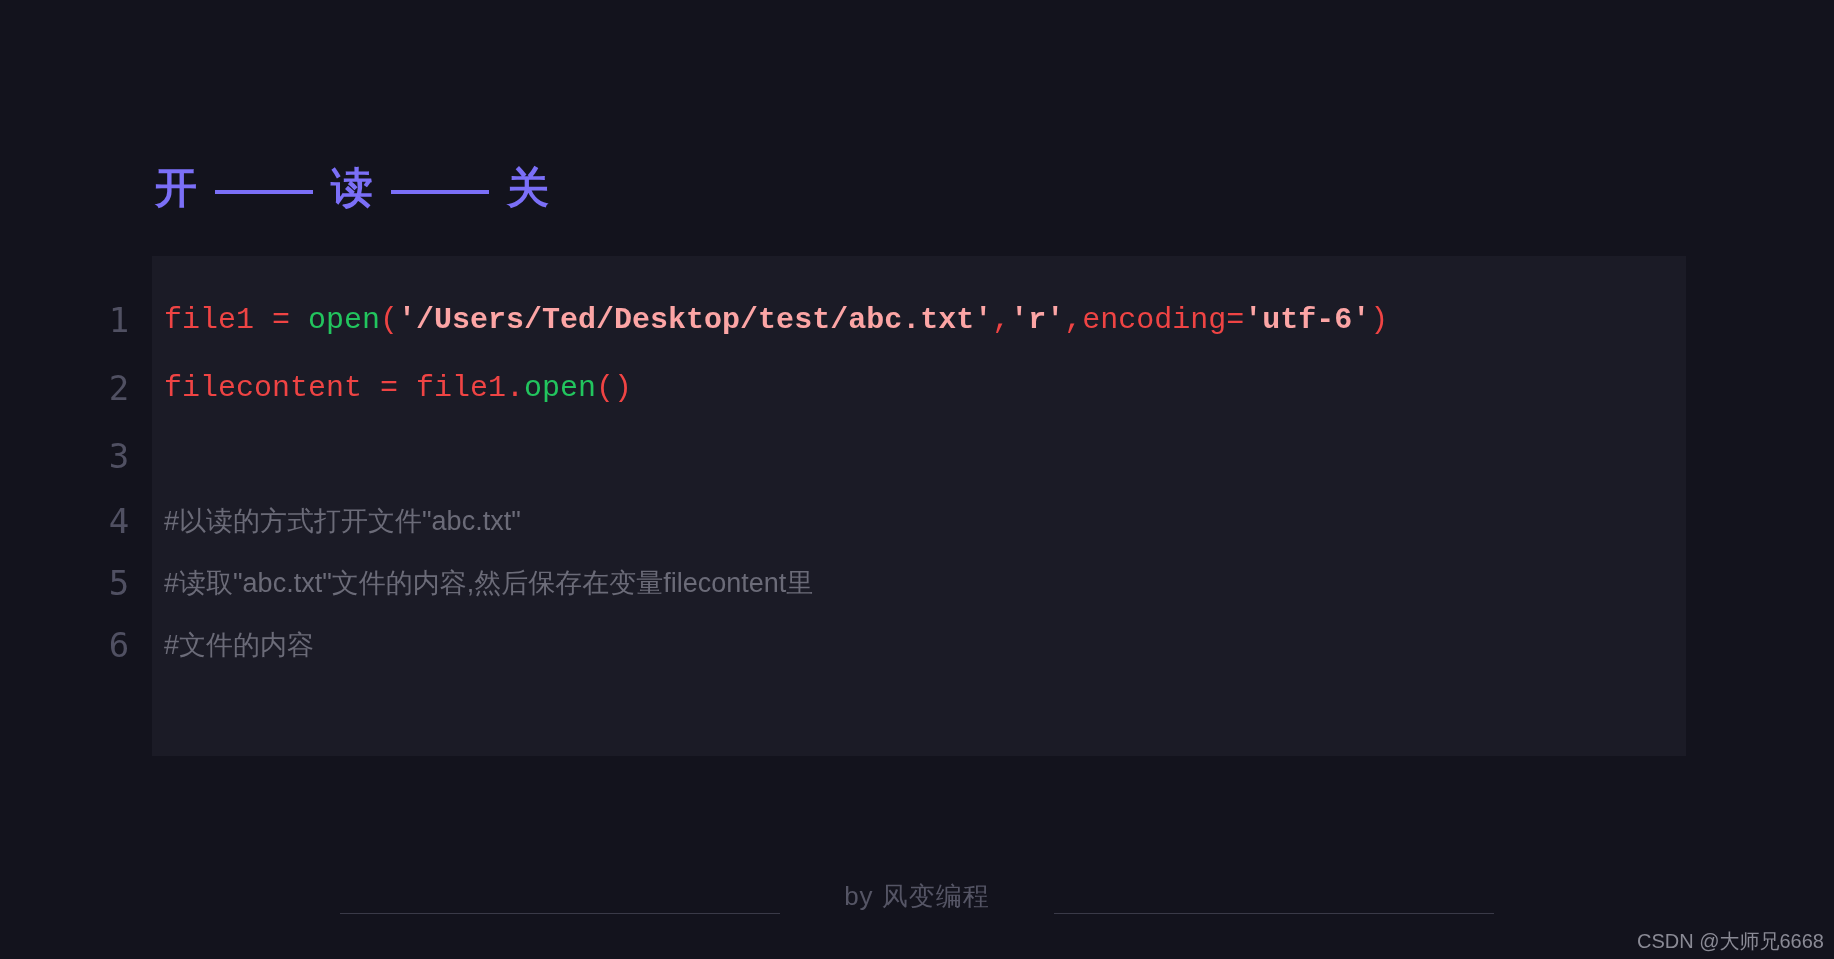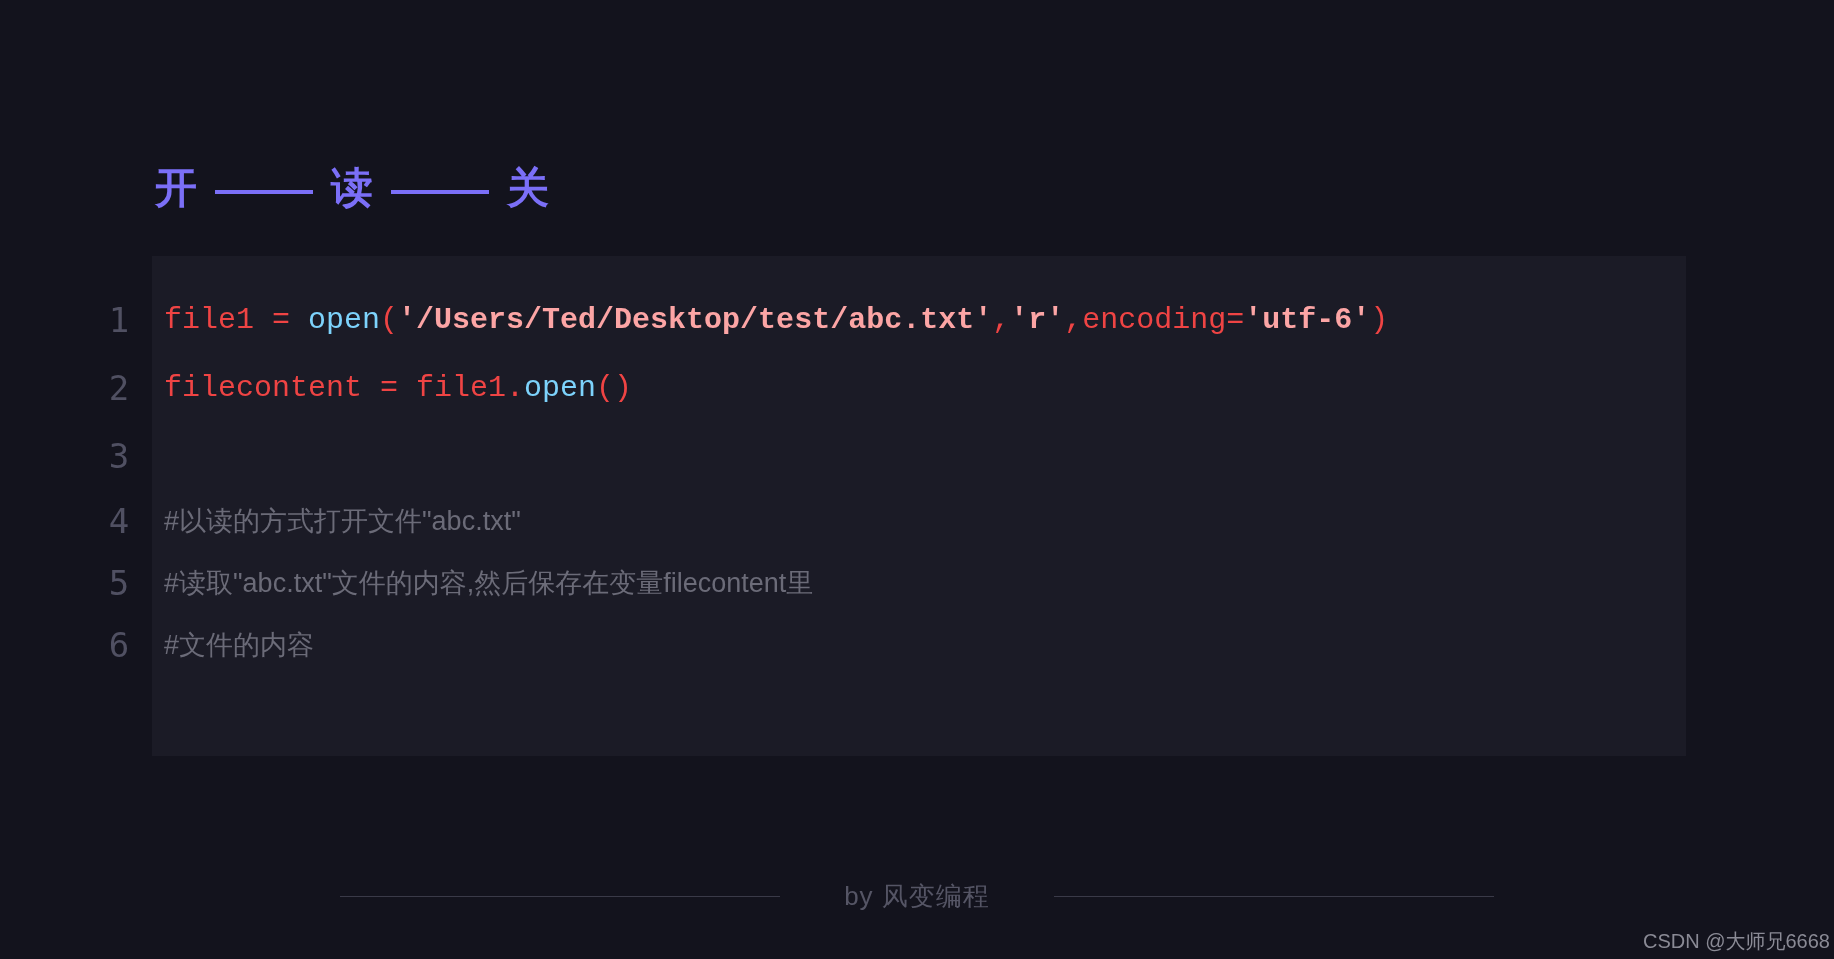--- a/index.html
+++ b/index.html
@@ -49,48 +49,48 @@
       height: 68px;
       padding-left: 0;
     }
     .code-content {
       font-family: "Consolas", "Monaco", "Courier New", monospace;
       font-size: 30px;
       white-space: pre;
       padding-left: 16px;
     }
     .tok-default { color: #ef4444; }
-    .tok-func { color: #7dd3fc; }
+    .tok-func { color: #22c55e; }
     .tok-string { color: #fca5a5; font-weight: bold; }
     .tok-comment { color: #6b6b78; font-size: 27px; font-family: "Microsoft YaHei", "PingFang SC", sans-serif; }
     .comment-line { height: 62px; }
     
     .footer {
       position: absolute;
       bottom: 45px;
       left: 0;
       width: 100%;
       display: flex;
-      align-items: center;
+      align-items: flex-end;
       justify-content: center;
       gap: 64px;
     }
     .footer-line {
       height: 1px;
       background: #3a3a48;
       width: 440px;
     }
     .footer-text {
       color: #555565;
       font-size: 26px;
       letter-spacing: 1px;
     }
     .watermark {
       position: absolute;
-      right: 4px;
+      right: 10px;
       bottom: 4px;
       color: #8a8a95;
       font-size: 20px;
       font-family: "Microsoft YaHei", sans-serif;
     }
     .line-row {
       display: flex;
       align-items: center;
     }
     .num {

